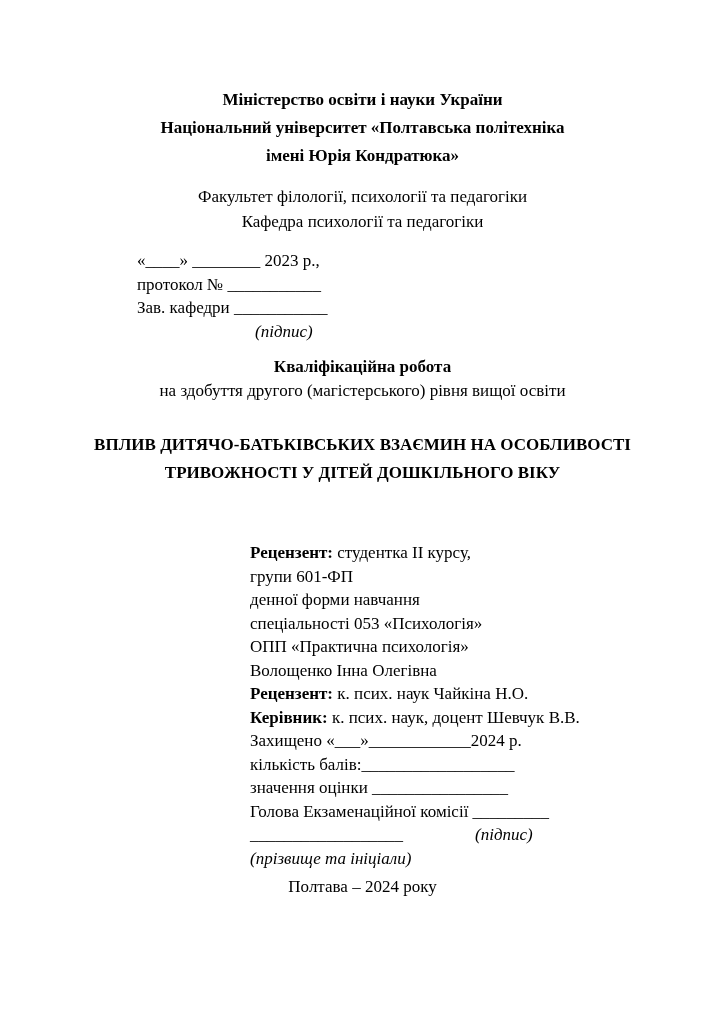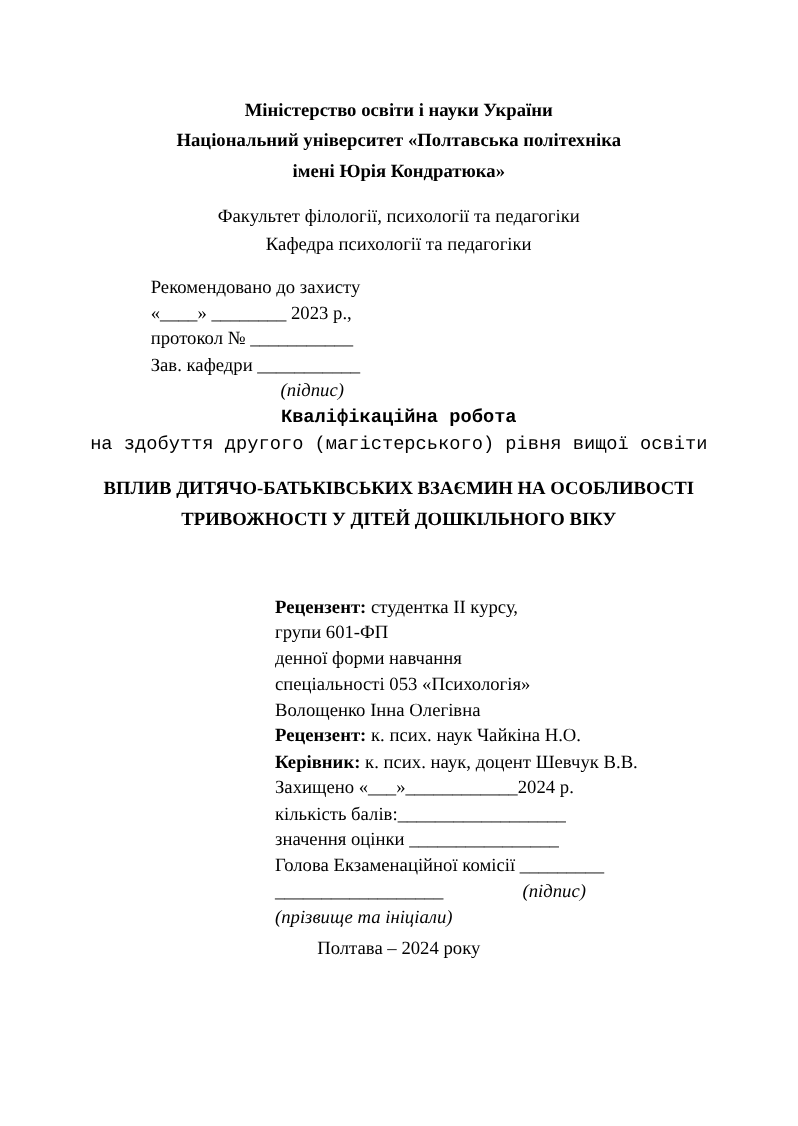--- a/index.html
+++ b/index.html
@@ -34,27 +34,26 @@
     margin-top: 15px;
     margin-left: 137px;
   }
   .approval-block .line { line-height: 23.5px; }
   .approval-signature {
     margin-left: 118px;
     line-height: 23.5px;
   }
 
   .qualification-block {
-    margin-top: 2px;
-    font-family: Liberation Mono, monospace;
+    margin-top: 12px;
   }
   .qualification-block .line { line-height: 24px; }
 
   .thesis-title-block {
-    margin-top: 13px;
+    margin-top: 28px;
   }
   .thesis-title-block .line {
     line-height: 28px;
     font-weight: bold;
   }
 
   .credits-block {
     margin-top: 54px;
     margin-left: 250px;
   }
@@ -76,21 +75,20 @@
       <div class="line">Національний університет «Полтавська політехніка</div>
       <div class="line">імені Юрія Кондратюка»</div>
     </div>
     <div class="faculty-block">
       <div class="line">Факультет філології, психології та педагогіки</div>
       <div class="line">Кафедра психології та педагогіки</div>
     </div>
   </div>
 
   <div class="approval-block">
-    <div class="line">Рекомендовано до захисту</div>
     <div class="line">«____» ________ 2023 р.,</div>
     <div class="line">протокол № ___________</div>
     <div class="line">Зав. кафедри ___________</div>
     <div class="approval-signature italic">(підпис)</div>
   </div>
 
   <div class="qualification-block center">
     <div class="line bold">Кваліфікаційна робота</div>
     <div class="line">на здобуття другого (магістерського) рівня вищої освіти</div>
   </div>
@@ -98,20 +96,21 @@
   <div class="thesis-title-block center">
     <div class="line">ВПЛИВ ДИТЯЧО-БАТЬКІВСЬКИХ ВЗАЄМИН НА ОСОБЛИВОСТІ</div>
     <div class="line">ТРИВОЖНОСТІ У ДІТЕЙ ДОШКІЛЬНОГО ВІКУ</div>
   </div>
 
   <div class="credits-block">
     <div class="line"><span class="bold">Рецензент:</span> <span>студентка ІІ курсу,</span></div>
     <div class="line">групи 601-ФП</div>
     <div class="line">денної форми навчання</div>
     <div class="line">спеціальності 053 «Психологія»</div>
+    <div class="line">ОПП «Практична психологія»</div>
     <div class="line">Волощенко Інна Олегівна</div>
     <div class="line"><span class="bold">Рецензент:</span> <span>к. псих. наук Чайкіна Н.О.</span></div>
     <div class="line"><span class="bold">Керівник:</span> <span>к. псих. наук, доцент Шевчук В.В.</span></div>
     <div class="line">Захищено «___»____________2024 р.</div>
     <div class="line">кількість балів:__________________</div>
     <div class="line">значення оцінки ________________</div>
     <div class="line">Голова Екзаменаційної комісії _________</div>
     <div class="line sign-row"><span>__________________</span><span class="italic caption">(підпис)</span></div>
     <div class="line italic">(прізвище та ініціали)</div>
   </div>

